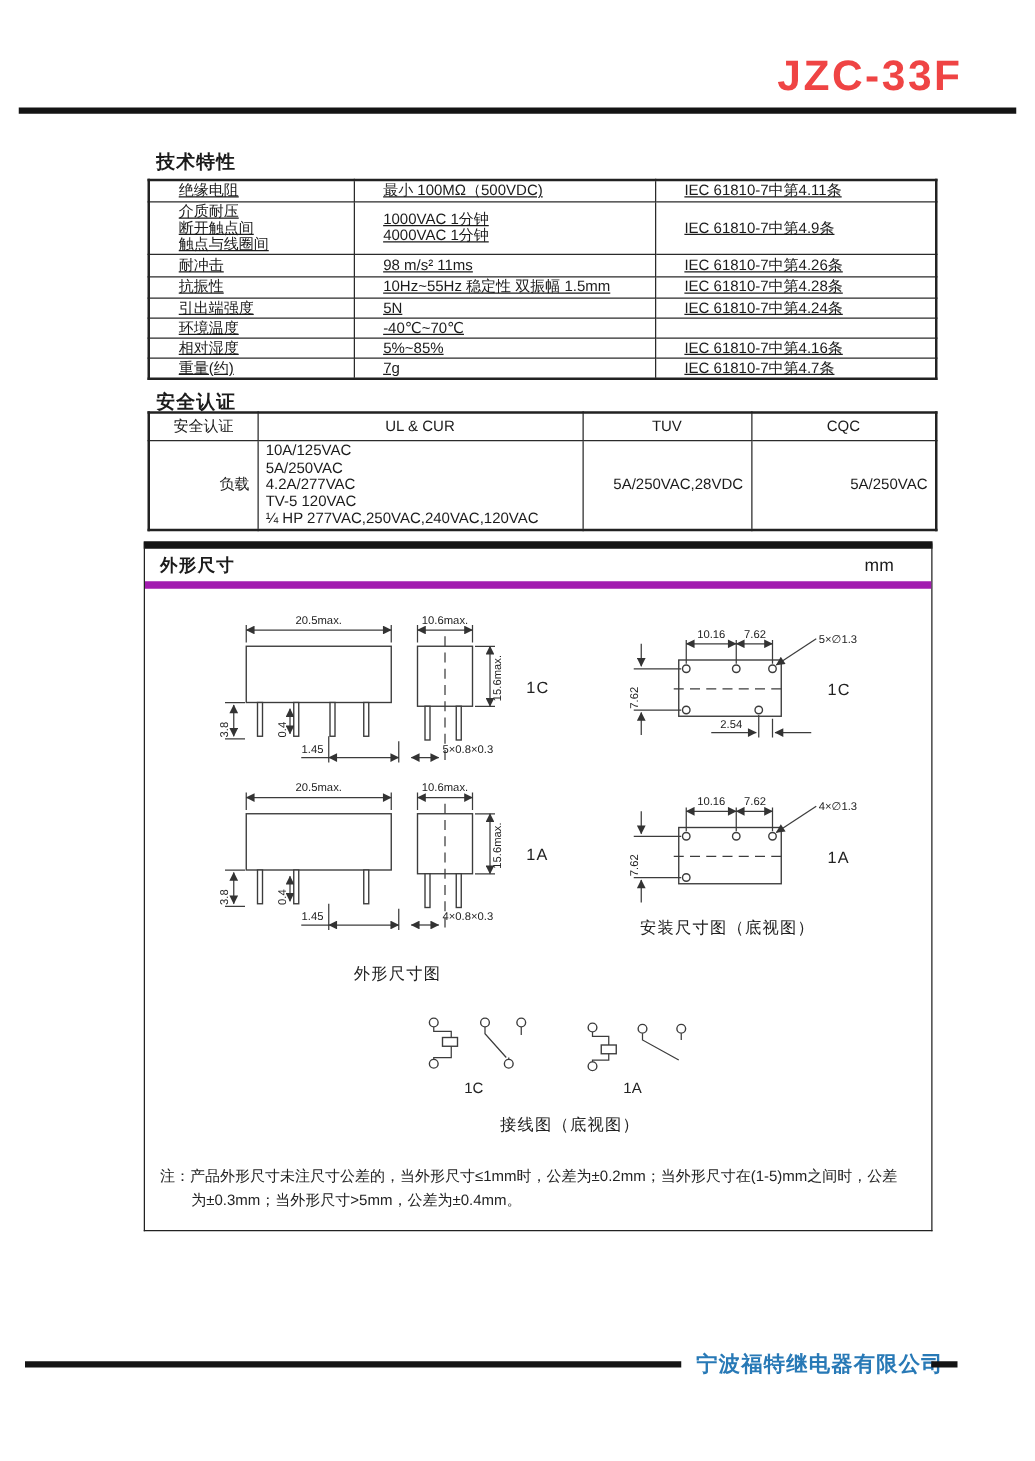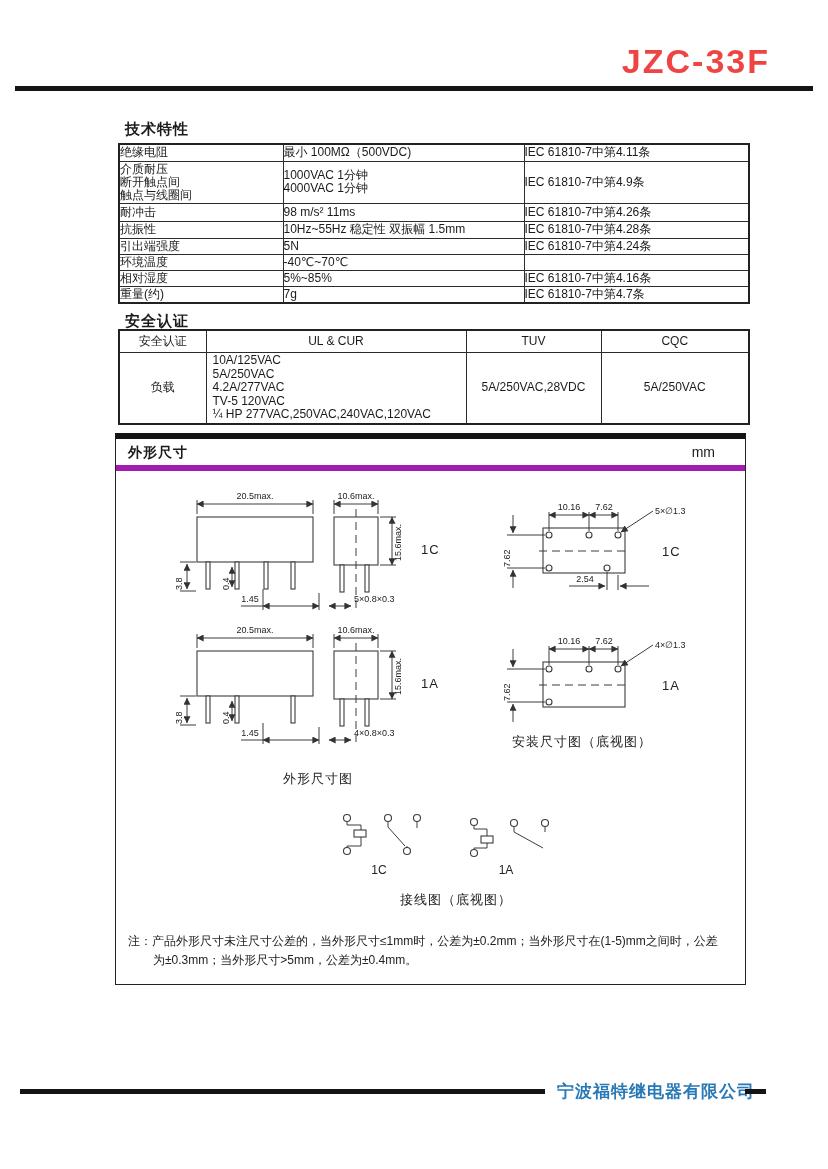--- a/index.html
+++ b/index.html
@@ -12,26 +12,26 @@
   .header-rule{position:absolute;left:15px;top:86px;width:798px;height:5px;background:#141414;}
 
   
   .sec-title{position:absolute;font-size:15px;font-weight:600;letter-spacing:1px;}
   .tech-title{left:125px;top:120px;}
   .safety-title{left:125px;top:312px;}
 
   
   table{border-collapse:collapse;table-layout:fixed;}
   .spec-table{position:absolute;left:118px;top:143px;width:630px;font-size:12px;}
-  .spec-table td{border:1px solid #2b2b2b;padding:1px 0;line-height:13px;vertical-align:middle;}
+  .spec-table td{border:1px solid #2b2b2b;padding:1px 23px;line-height:13px;vertical-align:middle;text-decoration:underline;}
   .spec-table{border:2px solid #222;}
   .cert-table{position:absolute;left:118px;top:329px;width:630px;font-size:12px;border:2px solid #222;}
   .cert-table td,.cert-table th{border:1px solid #2b2b2b;padding:1px 6px;line-height:13.5px;}
   .cert-table th{font-weight:normal;height:19px;text-align:center;}
-  .ctr{text-align:center;}
+  .ctr{text-align:right;}
   .preline{white-space:pre-line;}
 
   
   .outline-box{position:absolute;left:115px;top:433px;width:631px;height:552px;
                border:1px solid #222;border-top:6px solid #141414;box-sizing:border-box;}
   .outline-head{height:26px;line-height:26px;border-bottom:6px solid #a21caf;position:relative;}
   .outline-head .ot{position:absolute;left:12px;top:0;font-size:14px;font-weight:600;letter-spacing:1px;}
   .outline-head .ou{position:absolute;right:30px;top:0;font-size:14px;font-weight:normal;}
   .outline-canvas{position:relative;width:629px;height:519px;}
   .outline-canvas svg{position:absolute;left:0;top:0;}

